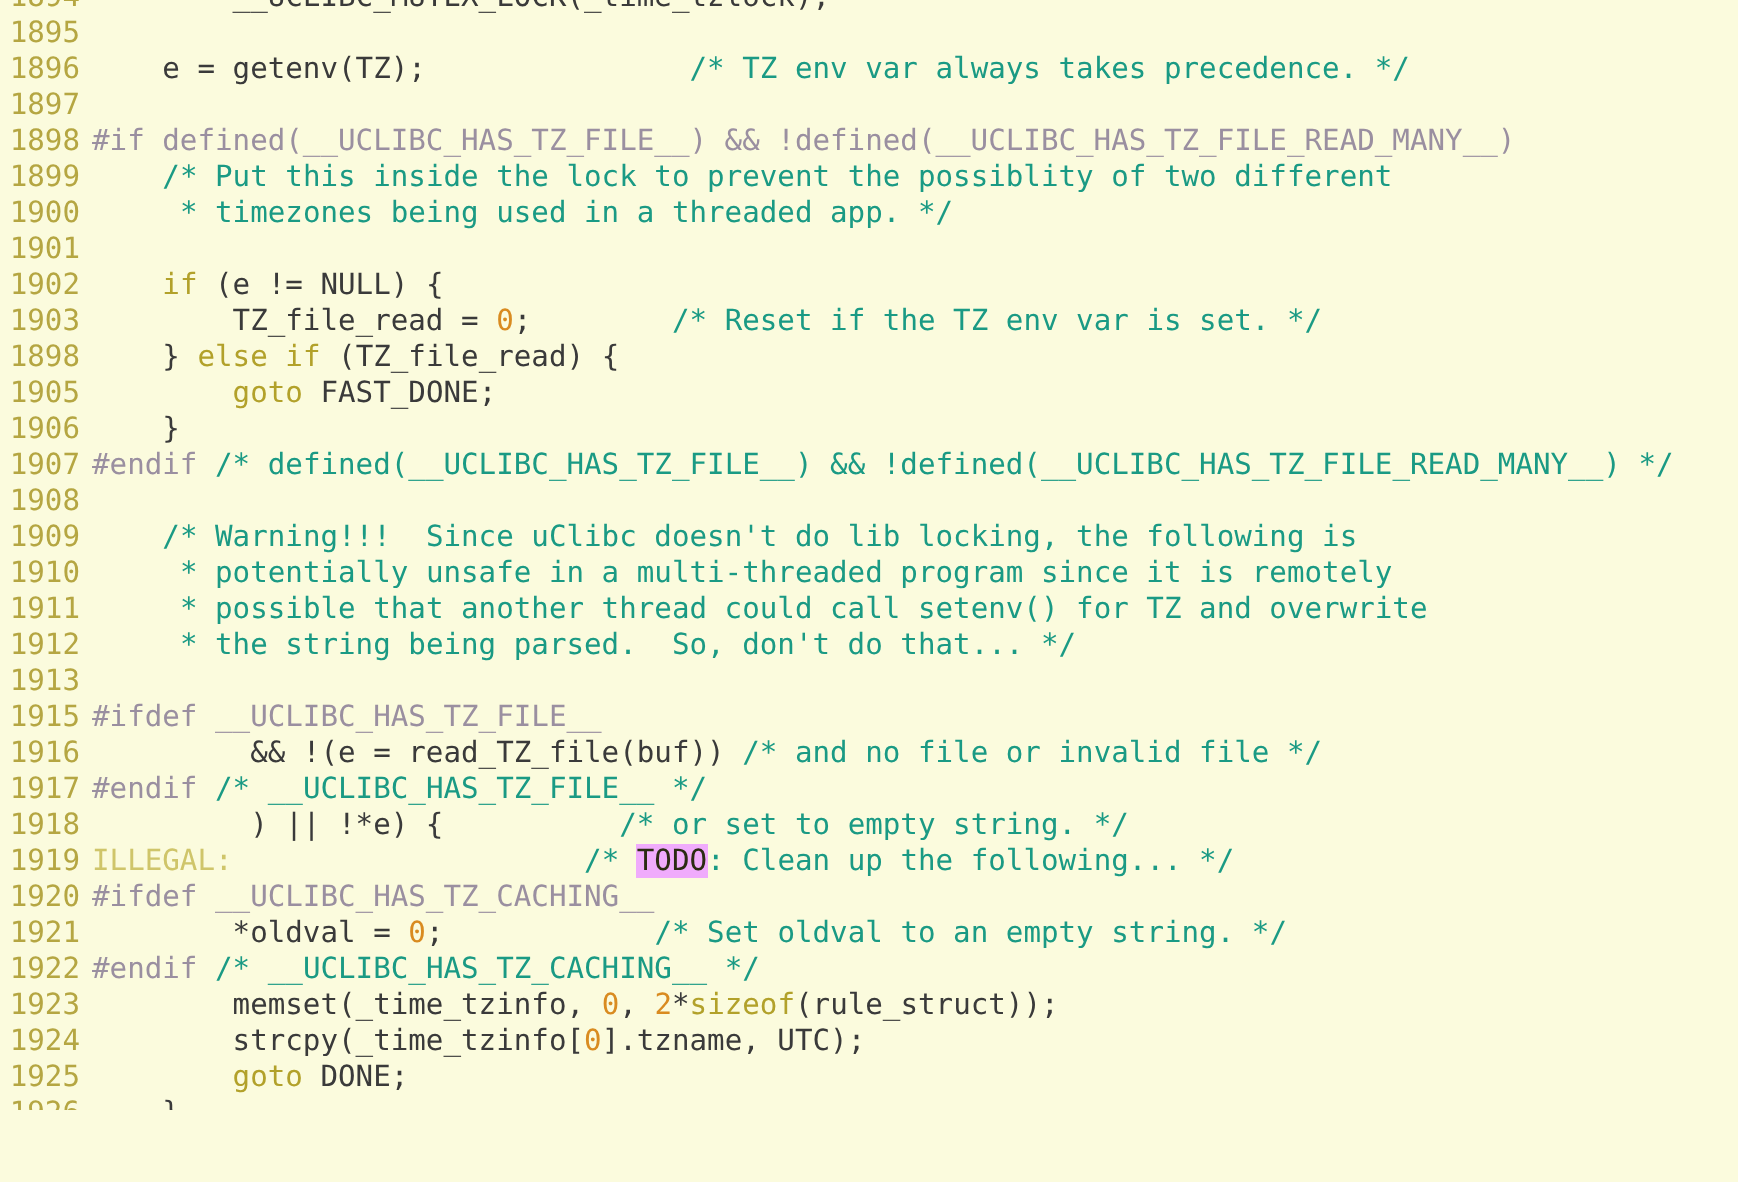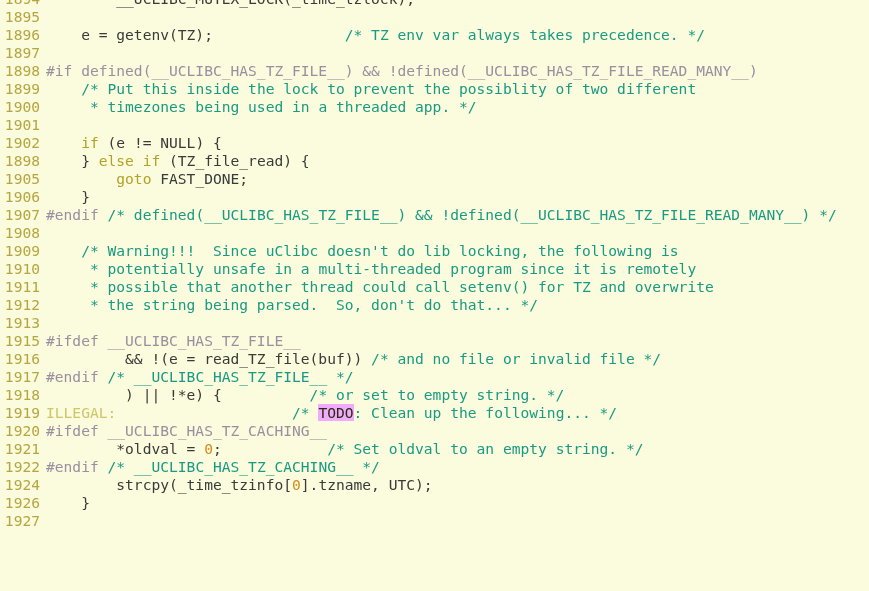--- a/index.html
+++ b/index.html
@@ -60,35 +60,38 @@
   <div class="code-lines">
       <div class="code-line"><span class="ln">1894</span><span class="gap"></span><span class="src"><span class="plain">        __UCLIBC_MUTEX_LOCK(_time_tzlock);</span></span></div>
       <div class="code-line"><span class="ln">1895</span><span class="gap"></span><span class="src"><span class="plain"></span></span></div>
       <div class="code-line"><span class="ln">1896</span><span class="gap"></span><span class="src"><span class="plain">    e = getenv(TZ);               </span><span class="cmt">/* TZ env var always takes precedence. */</span></span></div>
       <div class="code-line"><span class="ln">1897</span><span class="gap"></span><span class="src"><span class="plain"></span></span></div>
       <div class="code-line"><span class="ln">1898</span><span class="gap"></span><span class="src"><span class="pp">#if defined(__UCLIBC_HAS_TZ_FILE__) &amp;&amp; !defined(__UCLIBC_HAS_TZ_FILE_READ_MANY__)</span></span></div>
       <div class="code-line"><span class="ln">1899</span><span class="gap"></span><span class="src"><span class="plain">    </span><span class="cmt">/* Put this inside the lock to prevent the possiblity of two different</span></span></div>
       <div class="code-line"><span class="ln">1900</span><span class="gap"></span><span class="src"><span class="plain">     </span><span class="cmt">* timezones being used in a threaded app. */</span></span></div>
       <div class="code-line"><span class="ln">1901</span><span class="gap"></span><span class="src"><span class="plain"></span></span></div>
       <div class="code-line"><span class="ln">1902</span><span class="gap"></span><span class="src"><span class="plain">    </span><span class="kw">if</span><span class="plain"> (e != NULL) {</span></span></div>
+      <div class="code-line"><span class="ln">1903</span><span class="gap"></span><span class="src"><span class="plain">        TZ_file_read = </span><span class="num">0</span><span class="plain">;        </span><span class="cmt">/* Reset if the TZ env var is set. */</span></span></div>
       <div class="code-line"><span class="ln">1898</span><span class="gap"></span><span class="src"><span class="plain">    } </span><span class="kw">else</span><span class="plain"> </span><span class="kw">if</span><span class="plain"> (TZ_file_read) {</span></span></div>
       <div class="code-line"><span class="ln">1905</span><span class="gap"></span><span class="src"><span class="plain">        </span><span class="kw">goto</span><span class="plain"> FAST_DONE;</span></span></div>
       <div class="code-line"><span class="ln">1906</span><span class="gap"></span><span class="src"><span class="plain">    }</span></span></div>
       <div class="code-line"><span class="ln">1907</span><span class="gap"></span><span class="src"><span class="pp">#endif </span><span class="cmt">/* defined(__UCLIBC_HAS_TZ_FILE__) &amp;&amp; !defined(__UCLIBC_HAS_TZ_FILE_READ_MANY__) */</span></span></div>
       <div class="code-line"><span class="ln">1908</span><span class="gap"></span><span class="src"><span class="plain"></span></span></div>
       <div class="code-line"><span class="ln">1909</span><span class="gap"></span><span class="src"><span class="plain">    </span><span class="cmt">/* Warning!!!  Since uClibc doesn't do lib locking, the following is</span></span></div>
       <div class="code-line"><span class="ln">1910</span><span class="gap"></span><span class="src"><span class="plain">     </span><span class="cmt">* potentially unsafe in a multi-threaded program since it is remotely</span></span></div>
       <div class="code-line"><span class="ln">1911</span><span class="gap"></span><span class="src"><span class="plain">     </span><span class="cmt">* possible that another thread could call setenv() for TZ and overwrite</span></span></div>
       <div class="code-line"><span class="ln">1912</span><span class="gap"></span><span class="src"><span class="plain">     </span><span class="cmt">* the string being parsed.  So, don't do that... */</span></span></div>
       <div class="code-line"><span class="ln">1913</span><span class="gap"></span><span class="src"><span class="plain"></span></span></div>
       <div class="code-line"><span class="ln">1915</span><span class="gap"></span><span class="src"><span class="pp">#ifdef __UCLIBC_HAS_TZ_FILE__</span></span></div>
       <div class="code-line"><span class="ln">1916</span><span class="gap"></span><span class="src"><span class="plain">         &amp;&amp; !(e = read_TZ_file(buf)) </span><span class="cmt">/* and no file or invalid file */</span></span></div>
       <div class="code-line"><span class="ln">1917</span><span class="gap"></span><span class="src"><span class="pp">#endif </span><span class="cmt">/* __UCLIBC_HAS_TZ_FILE__ */</span></span></div>
       <div class="code-line"><span class="ln">1918</span><span class="gap"></span><span class="src"><span class="plain">         ) || !*e) {          </span><span class="cmt">/* or set to empty string. */</span></span></div>
       <div class="code-line"><span class="ln">1919</span><span class="gap"></span><span class="src"><span class="lbl">ILLEGAL:</span><span class="plain">                    </span><span class="cmt">/* </span><span class="todo">TODO</span><span class="cmt">: Clean up the following... */</span></span></div>
       <div class="code-line"><span class="ln">1920</span><span class="gap"></span><span class="src"><span class="pp">#ifdef __UCLIBC_HAS_TZ_CACHING__</span></span></div>
       <div class="code-line"><span class="ln">1921</span><span class="gap"></span><span class="src"><span class="plain">        *oldval = </span><span class="num">0</span><span class="plain">;            </span><span class="cmt">/* Set oldval to an empty string. */</span></span></div>
       <div class="code-line"><span class="ln">1922</span><span class="gap"></span><span class="src"><span class="pp">#endif </span><span class="cmt">/* __UCLIBC_HAS_TZ_CACHING__ */</span></span></div>
+      <div class="code-line"><span class="ln">1923</span><span class="gap"></span><span class="src"><span class="plain">        memset(_time_tzinfo, </span><span class="num">0</span><span class="plain">, </span><span class="num">2</span><span class="plain">*</span><span class="kw">sizeof</span><span class="plain">(rule_struct));</span></span></div>
       <div class="code-line"><span class="ln">1924</span><span class="gap"></span><span class="src"><span class="plain">        strcpy(_time_tzinfo[</span><span class="num">0</span><span class="plain">].tzname, UTC);</span></span></div>
+      <div class="code-line"><span class="ln">1925</span><span class="gap"></span><span class="src"><span class="plain">        </span><span class="kw">goto</span><span class="plain"> DONE;</span></span></div>
       <div class="code-line"><span class="ln">1926</span><span class="gap"></span><span class="src"><span class="plain">    }</span></span></div>
       <div class="code-line"><span class="ln">1927</span><span class="gap"></span><span class="src"><span class="plain"></span></span></div>
     </div>
 </div>
 
 </body></html>

